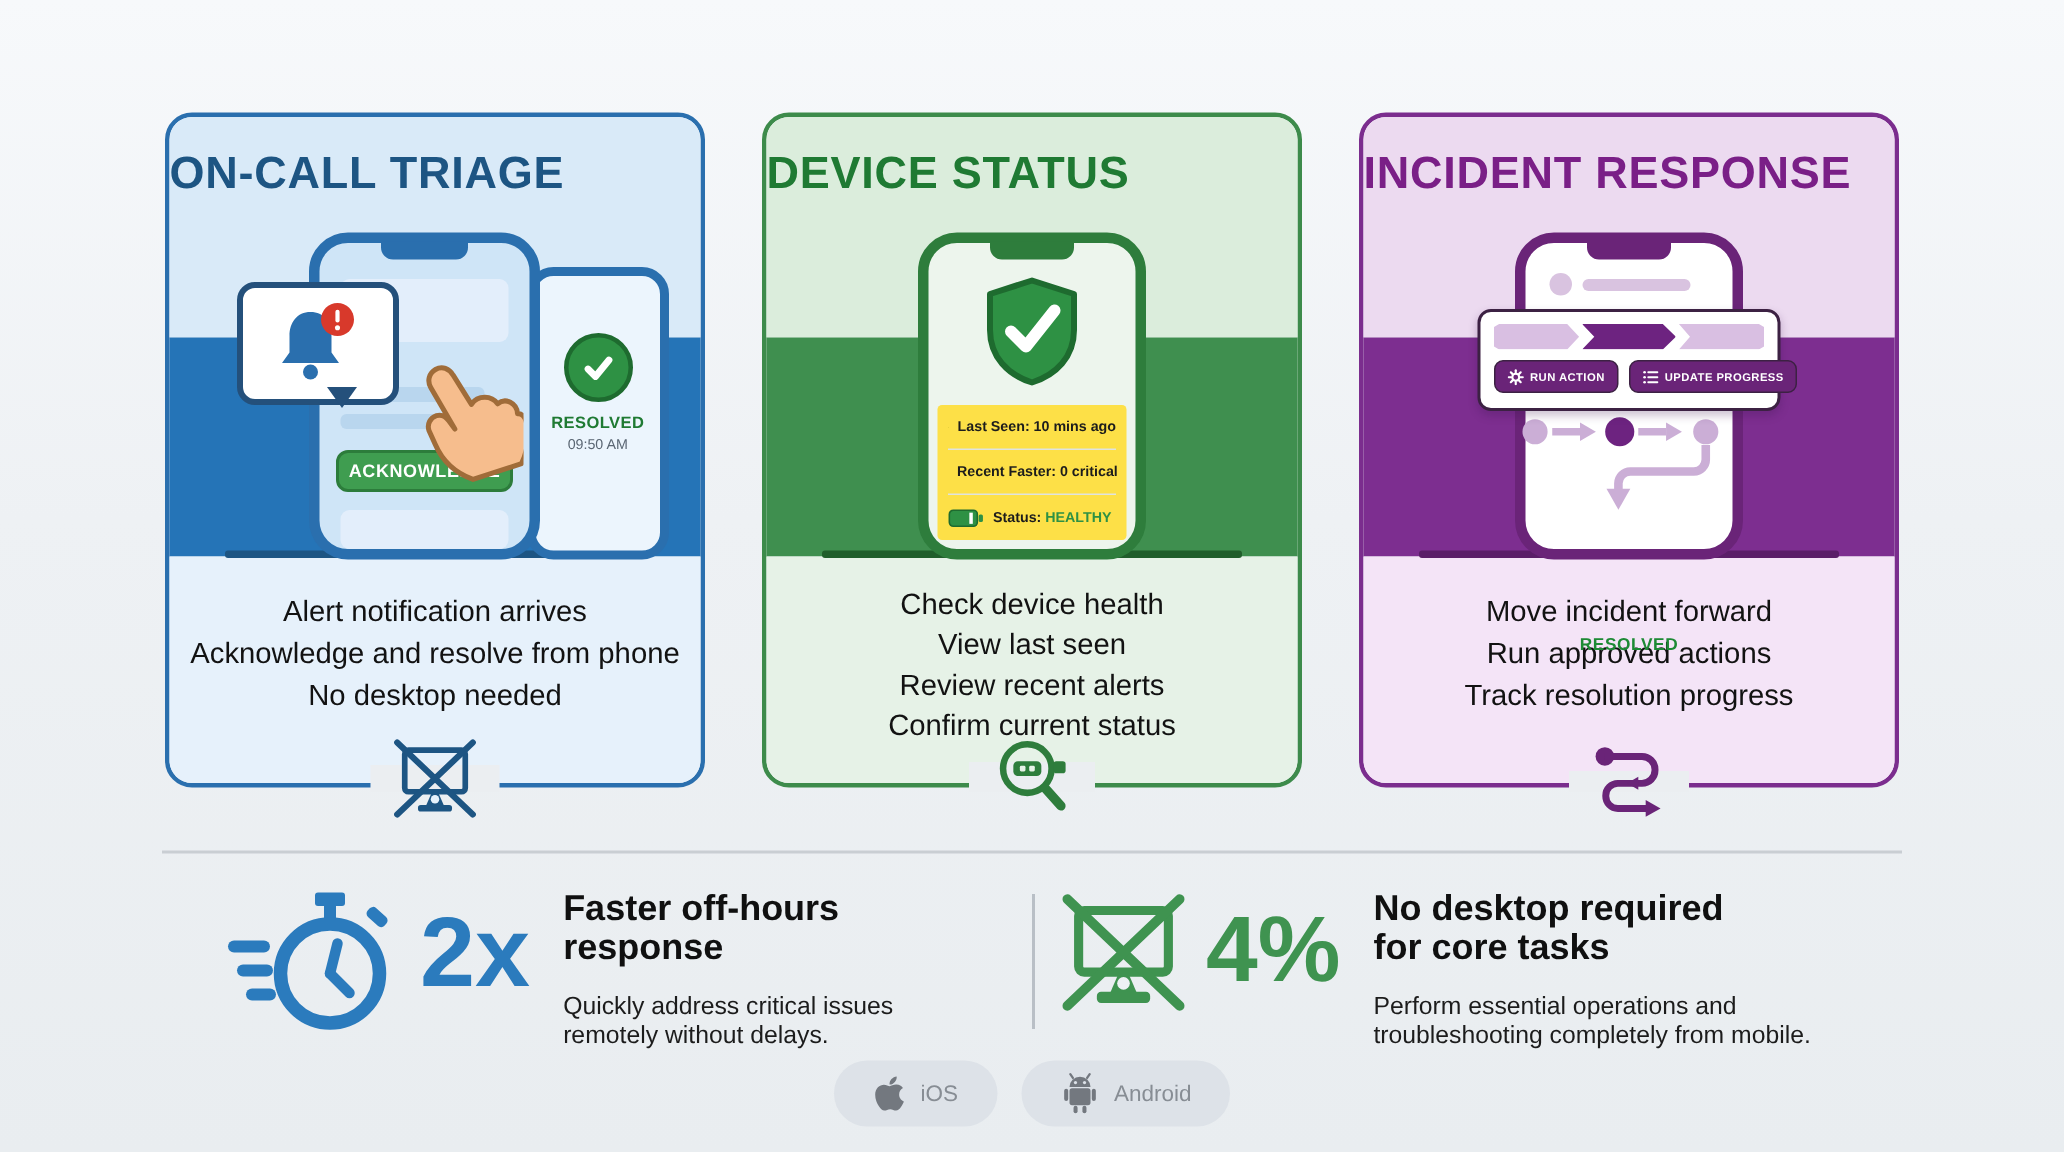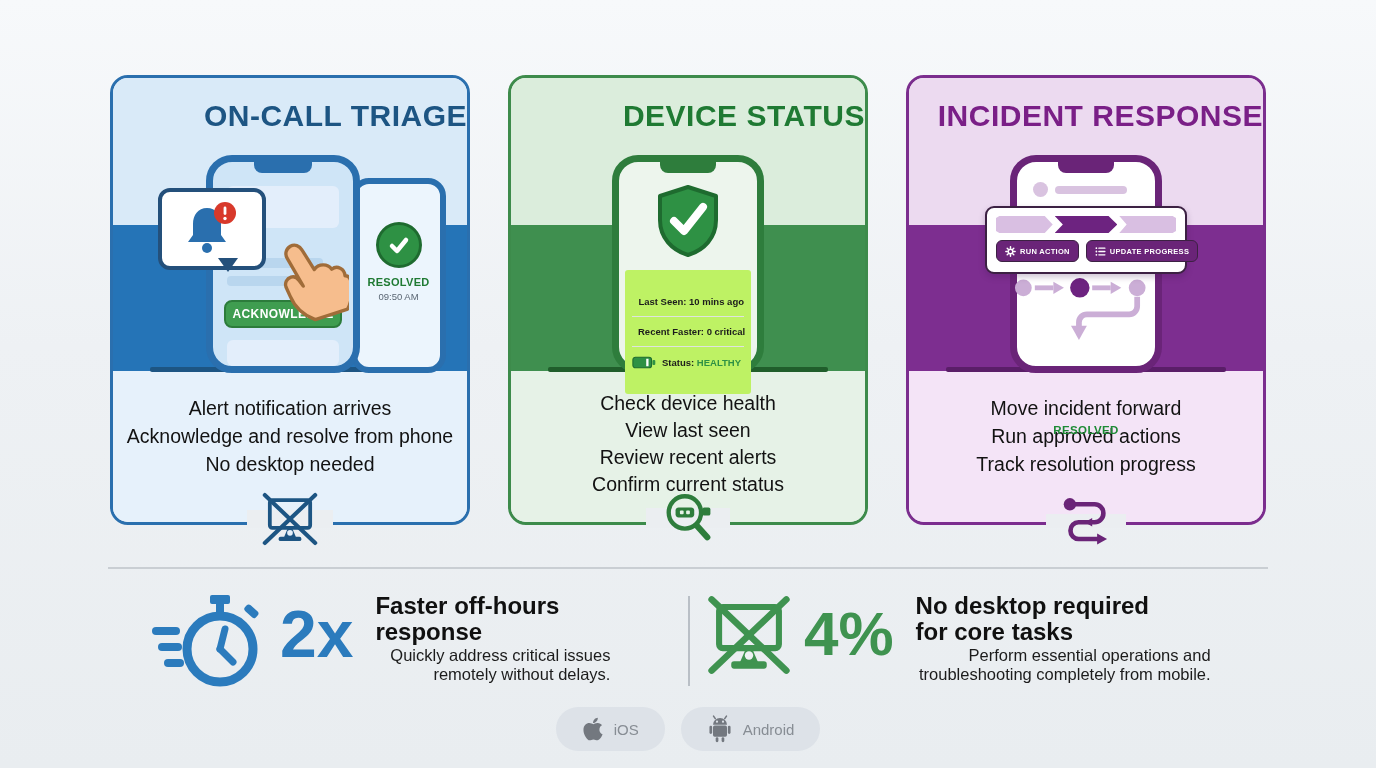--- a/index.html
+++ b/index.html
@@ -10,21 +10,21 @@
     overflow:hidden; position:relative;
   }
   .stage { position:absolute; inset:0; }
 
   
   .card { position:absolute; top:75px; width:360px; height:450px; border-radius:18px; border-width:3px; border-style:solid; }
   .card .layer { position:absolute; left:0; right:0; }
   .card .sec-head { top:0; height:147px; border-radius:15px 15px 0 0; }
   .card .sec-band { top:147px; height:146px; }
   .card .sec-body { top:293px; bottom:0; border-radius:0 0 15px 15px; }
-  .card-title { position:absolute; top:21px; left:0; right:0; text-align:right; font-size:30px; font-weight:700; letter-spacing:.5px; }
+  .card-title { position:absolute; top:21px; left:0; right:0; text-align:left; font-size:30px; font-weight:700; letter-spacing:.5px; }
   .card-lines { position:absolute; top:316px; left:0; right:0; text-align:center; font-size:19.5px; line-height:28px; color:#121212; }
 
   #card1 { left:110px; border-color:#2a6fae; }
   #card1 .sec-head { background:#d9eaf8; }
   #card1 .sec-band { background:#2574b7; }
   #card1 .sec-body { background:#e6f1fb; }
   #card1 .card-title { color:#1d5583; }
 
   #card2 { left:508px; border-color:#3d8b4b; }
   #card2 .sec-head { background:#dbeddc; }
@@ -64,21 +64,21 @@
   .time-sm { margin-top:3px; font-size:9.5px; color:#5a6673; }
   .bubble { position:absolute; left:45px; top:110px; width:108px; height:82px; background:#fff; border:4px solid #24507b; border-radius:12px; z-index:3;
     display:flex; align-items:center; justify-content:center; }
   .bubble-tail { position:absolute; bottom:-16px; left:56px; width:0; height:0; border:10px solid transparent; border-top:14px solid #24507b; }
   .hand { position:absolute; left:158px; top:152px; z-index:4; }
 
   
   .p2 { left:50%; transform:translateX(-50%); top:77px; width:152px; height:218px; border:7px solid #2e7d3c; border-radius:26px; background:#edf5ed; z-index:2; }
   .p2-notch { position:absolute; top:-1px; left:50%; transform:translateX(-50%); width:56px; height:12px; background:#2e7d3c; border-radius:0 0 8px 8px; }
   .p2-shield { position:absolute; top:22px; left:50%; transform:translateX(-50%); }
-  .p2-panel { position:absolute; left:50%; transform:translateX(-50%); top:108px; width:126px; background:#bef264; border-radius:3px; padding:17px 7px; }
+  .p2-panel { position:absolute; left:50%; transform:translateX(-50%); top:108px; width:126px; background:#fde047; border-radius:3px; padding:0 7px; }
   .p2-row { display:flex; align-items:center; gap:6px; height:30px; border-bottom:1px solid #dfe3e0; }
   .p2-row:last-child { border-bottom:none; }
   .p2-row-text { font-size:9.5px; font-weight:700; color:#1c1c1c; white-space:nowrap; }
   .p2-row-text .val-healthy { color:#2e9144; }
 
   
   .p3 { left:50%; transform:translateX(-50%); top:77px; width:152px; height:218px; border:7px solid #6a2478; border-radius:26px; background:#fff; z-index:1; }
   .p3-notch { position:absolute; top:-1px; left:50%; transform:translateX(-50%); width:56px; height:12px; background:#6a2478; border-radius:0 0 8px 8px; }
   .p3-avatar { position:absolute; left:16px; top:20px; width:15px; height:15px; border-radius:50%; background:#d9c3e0; }
   .p3-hline { position:absolute; left:38px; top:24px; width:72px; height:8px; border-radius:4px; background:#d9c3e0; }
@@ -102,21 +102,21 @@
   .stat { position:absolute; display:flex; align-items:flex-start; }
   .stat-value { font-weight:700; line-height:1; }
   #stat1 { left:148px; top:593px; }
   #stat1 .stat-value { font-size:66px; color:#2b7bbd; margin:8px 0 0 14px; }
   #stat2 { left:706px; top:593px; }
   #stat2 .stat-value { font-size:62px; color:#3f9350; margin:10px 0 0 12px; }
   .stat-text { margin-left:22px; }
   .stat-heading { font-size:24px; font-weight:700; color:#101010; line-height:26px; }
   #stat1 .stat-heading { width:210px; }
   #stat2 .stat-heading { width:240px; }
-  .stat-desc { margin-top:1px; font-size:16.5px; color:#1c1c1c; line-height:19px;text-align:right; }
+  .stat-desc { margin-top:17px; font-size:16.5px; color:#1c1c1c; line-height:19px; }
   #stat1 .stat-desc { width:235px; }
   #stat2 .stat-desc { width:295px; }
 
   
   .badges { position:absolute; top:707px; left:0; width:100%; display:flex; justify-content:center; gap:16px; }
   .pill { height:44px; border-radius:22px; background:#dde2e8; display:flex; align-items:center; gap:10px; padding:0 26px;
     color:#878d94; font-size:15px; font-weight:500; }
 </style>
 </head>
 <body>

